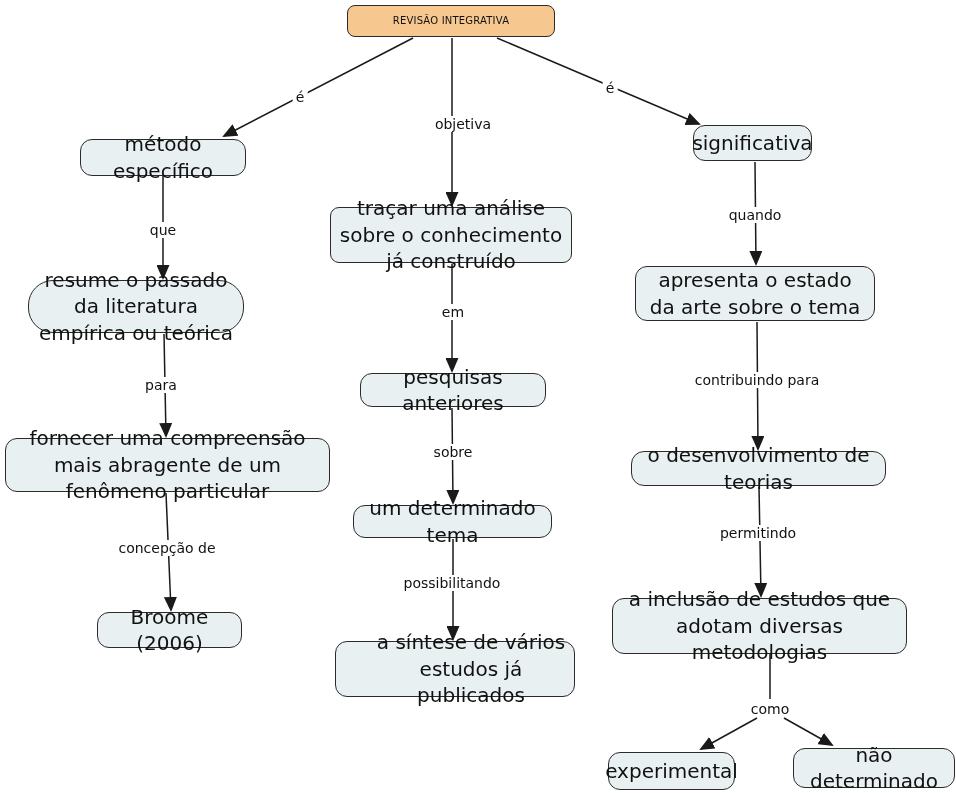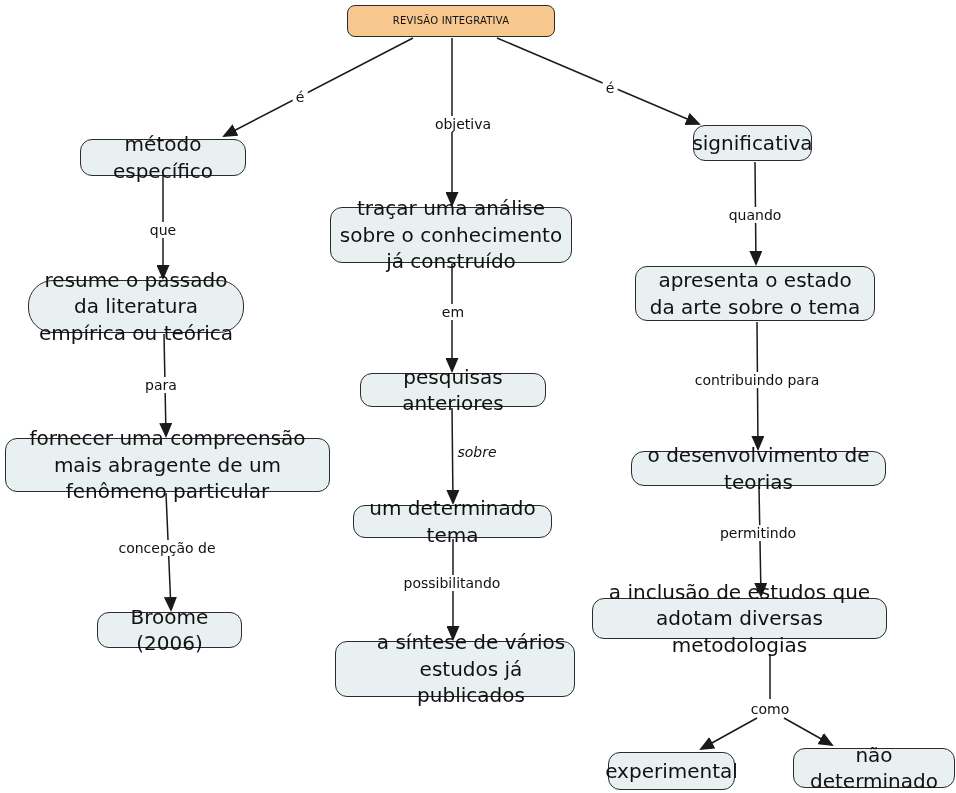--- a/index.html
+++ b/index.html
@@ -73,36 +73,36 @@
       <line x1="759" y1="487" x2="761" y2="596" stroke="#1A1A1A" stroke-width="1.5" marker-end="url(#arrowhead)"></line>
       <line x1="770" y1="654" x2="770" y2="699" stroke="#1A1A1A" stroke-width="1.5"></line>
       <line x1="757" y1="718" x2="701" y2="749" stroke="#1A1A1A" stroke-width="1.5" marker-end="url(#arrowhead)"></line>
       <line x1="784" y1="718" x2="832" y2="745" stroke="#1A1A1A" stroke-width="1.5" marker-end="url(#arrowhead)"></line>
     </svg>
     <div class="node root" style="left: 347px; top: 5px; width: 208px; height: 32px;">REVISÃO INTEGRATIVA</div>
     <div class="node" style="left: 80px; top: 139px; width: 166px; height: 37px;">método específico</div>
     <div class="node" style="left: 28px; top: 280px; width: 216px; height: 53px; border-radius: 25px;">resume o passado da literatura empírica ou teórica</div>
     <div class="node" style="left: 5px; top: 438px; width: 325px; height: 54px;">fornecer uma compreensão mais abragente de um fenômeno particular</div>
     <div class="node" style="left: 97px; top: 612px; width: 145px; height: 36px;">Broome (2006)</div>
-    <div class="node" style="left: 330px; top: 207px; width: 242px; height: 56px;">traçar uma análise sobre o conhecimento já construído</div>
+    <div class="node" style="left: 330px; top: 207px; width: 242px; height: 56px; border-radius: 9px;">traçar uma análise sobre o conhecimento já construído</div>
     <div class="node" style="left: 360px; top: 373px; width: 186px; height: 34px;">pesquisas anteriores</div>
     <div class="node" style="left: 353px; top: 505px; width: 199px; height: 33px;">um determinado tema</div>
     <div class="node" style="left: 335px; top: 641px; width: 240px; height: 56px; padding-left: 40px;">a síntese de vários estudos já publicados</div>
     <div class="node" style="left: 693px; top: 125px; width: 119px; height: 36px;">significativa</div>
     <div class="node" style="left: 635px; top: 266px; width: 240px; height: 55px;">apresenta o estado da arte sobre o tema</div>
     <div class="node" style="left: 631px; top: 451px; width: 255px; height: 35px; border-radius: 13px;">o desenvolvimento de teorias</div>
-    <div class="node" style="left: 592px; top: 598px; width: 295px; height: 41px;">a inclusão de estudos que adotam diversas metodologias</div>
+    <div class="node" style="left: 612px; top: 598px; width: 295px; height: 56px;">a inclusão de estudos que adotam diversas metodologias</div>
     <div class="node" style="left: 608px; top: 752px; width: 127px; height: 38px;">experimental</div>
     <div class="node" style="left: 793px; top: 748px; width: 162px; height: 40px;">não determinado</div>
     <span class="edge-label" style="left: 300px; top: 97px;">é</span>
     <span class="edge-label" style="left: 451px; top: 124px; margin-left: 12px;">objetiva</span>
     <span class="edge-label" style="left: 610px; top: 88px;">é</span>
     <span class="edge-label" style="left: 163px; top: 230px;">que</span>
     <span class="edge-label" style="left: 161px; top: 385px;">para</span>
     <span class="edge-label" style="left: 167px; top: 548px;">concepção de</span>
     <span class="edge-label" style="left: 453px; top: 312px;">em</span>
-    <span class="edge-label" style="left: 477px; top: 452px; font-style: italic;">sobre</span>
+    <span class="edge-label" style="left: 453px; top: 452px;">sobre</span>
     <span class="edge-label" style="left: 452px; top: 583px;">possibilitando</span>
     <span class="edge-label" style="left: 755px; top: 215px;">quando</span>
     <span class="edge-label" style="left: 757px; top: 380px;">contribuindo para</span>
     <span class="edge-label" style="left: 758px; top: 533px;">permitindo</span>
     <span class="edge-label" style="left: 770px; top: 709px;">como</span>
   </div>
 
 </body></html>

